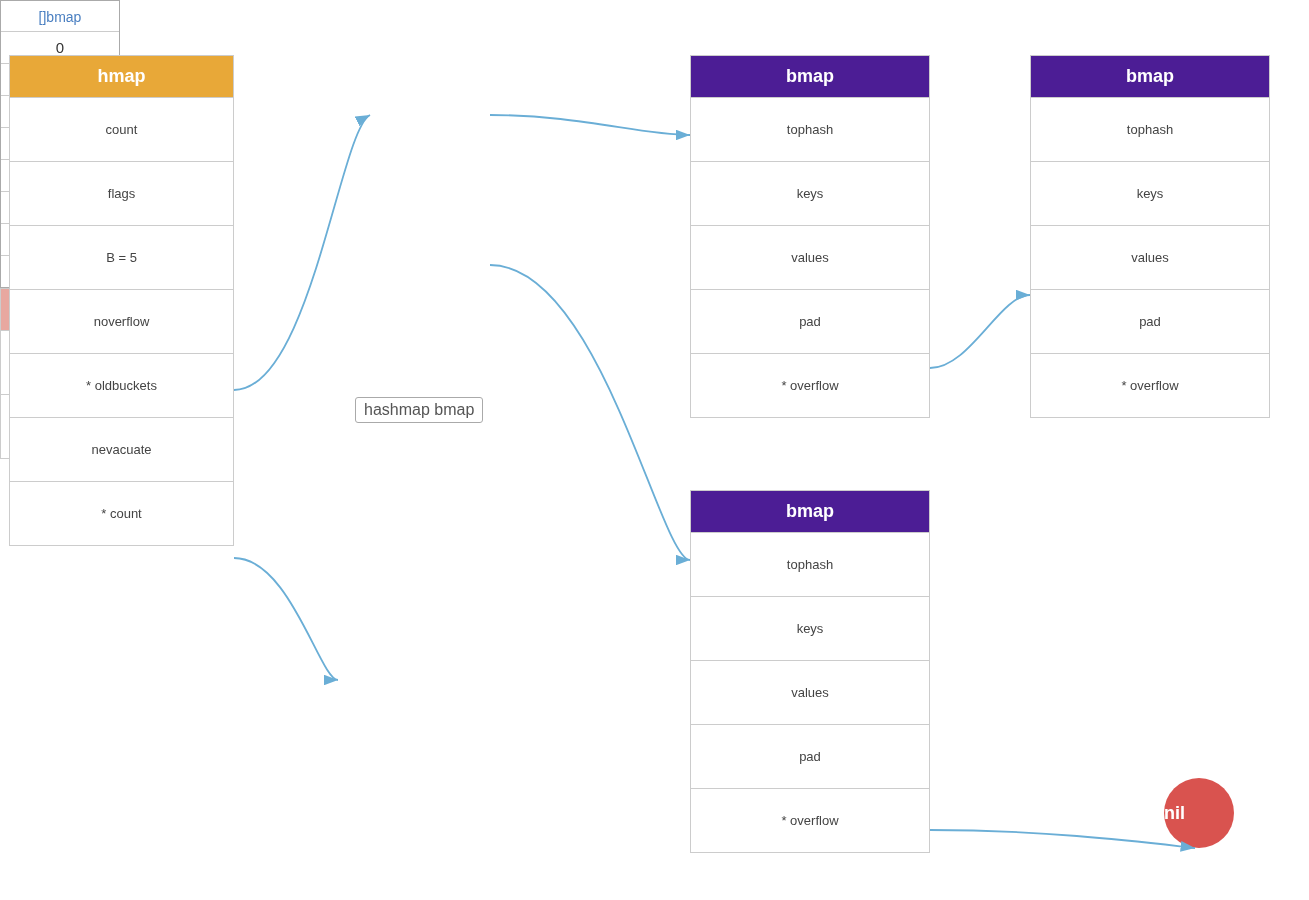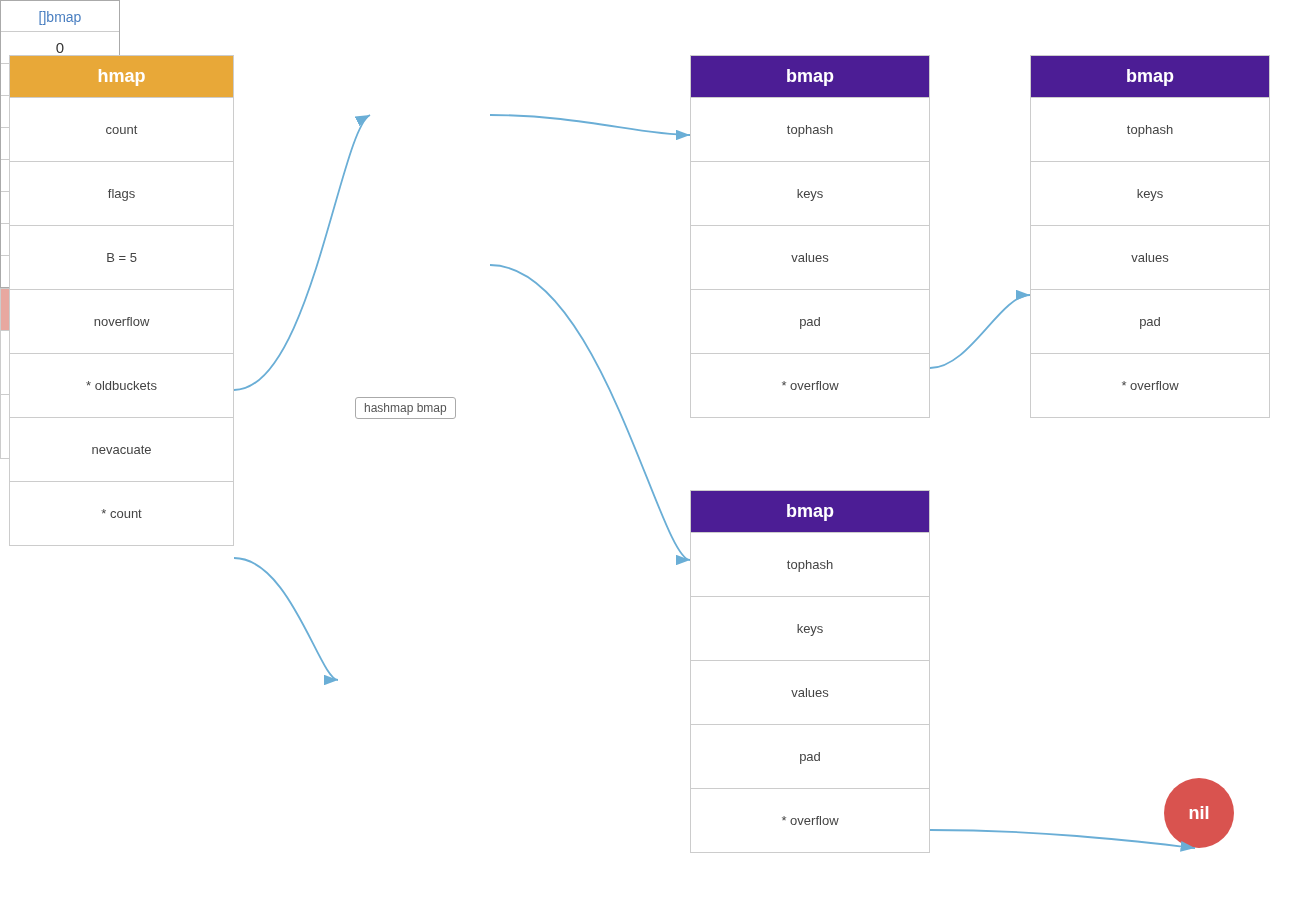--- a/index.html
+++ b/index.html
@@ -115,35 +115,34 @@
     #nil-circle {
       position: absolute;
       right: 75px;
       bottom: 52px;
       width: 70px;
       height: 70px;
       border-radius: 50%;
       background: #D9534F;
       display: flex;
       align-items: center;
-      justify-content: center;
       color: #fff;
       font-size: 18px;
       font-weight: 600;
     }
 
     
     #tooltip-hashmap {
       position: absolute;
       left: 355px;
       top: 397px;
       background: #fff;
       border: 1px solid #aaa;
       padding: 3px 8px;
-      font-size: 12px;
+      font-size: 16px;
       color: #555;
       border-radius: 3px;
     }
 
     
     .arrows-svg {
       position: absolute;
       top: 0;
       left: 0;
       width: 1309px;

